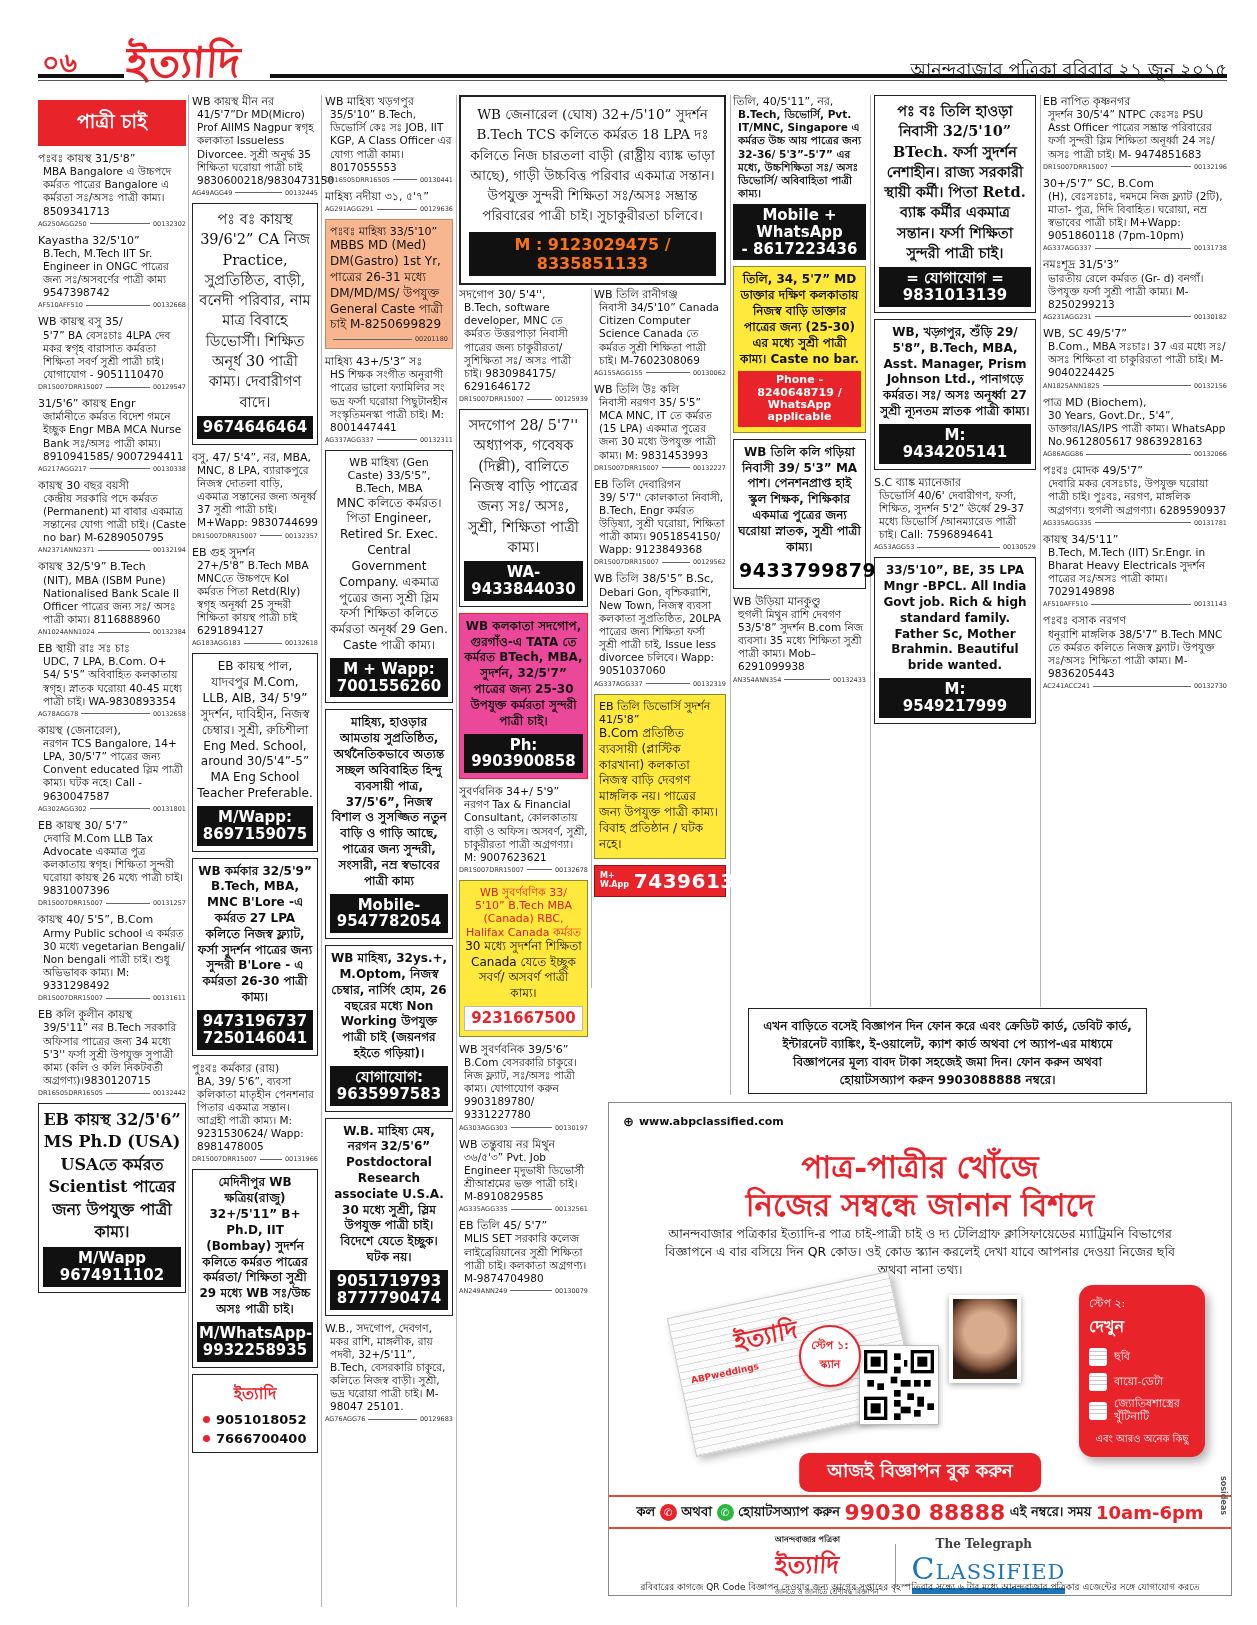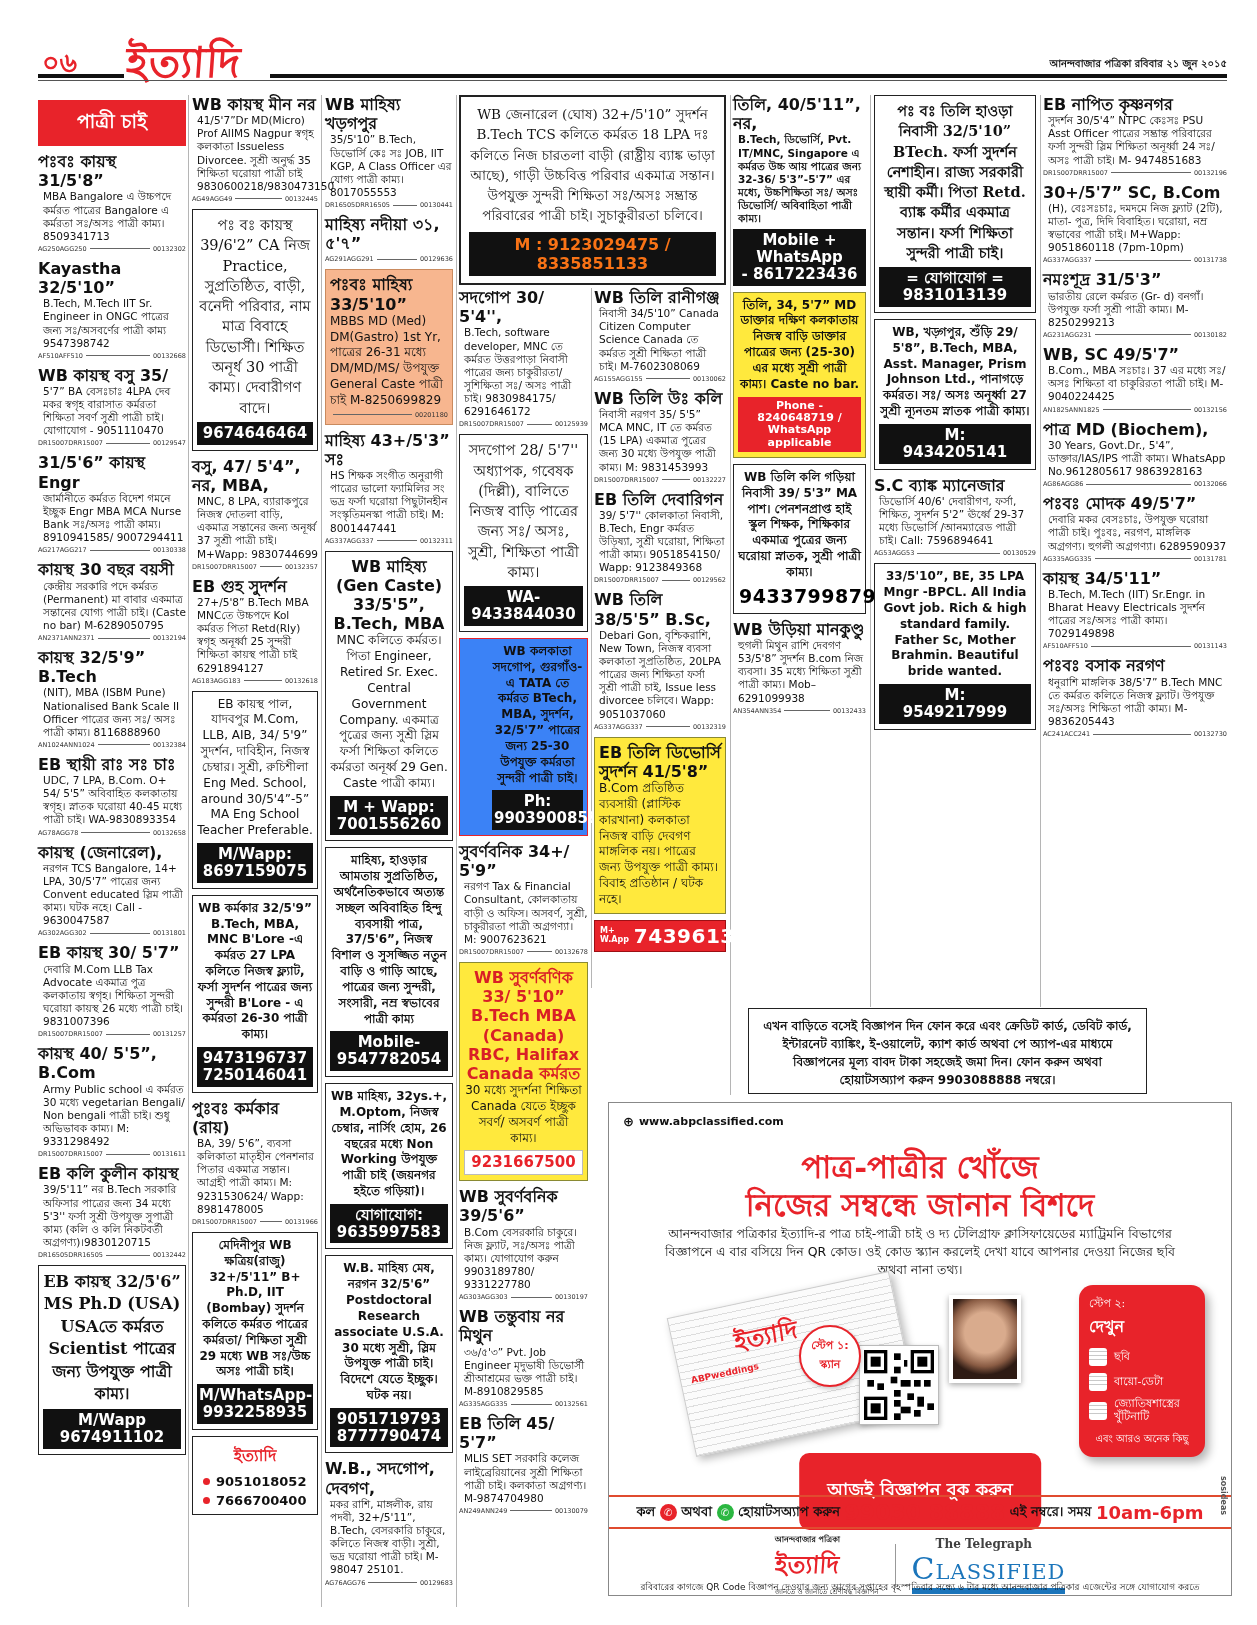--- a/index.html
+++ b/index.html
@@ -2,21 +2,21 @@
 <html><head>
 <meta charset="utf-8">
 <style>
   html,body{margin:0;padding:0;background:#e9e9e9;}
   .page{position:relative;width:1257px;height:1625px;background:#ffffff;overflow:hidden;
         font-family:"DejaVu Sans",sans-serif;color:#111;}
   
   .pageno{position:absolute;left:42px;top:42px;font-size:27px;font-weight:bold;color:#e8232a;font-family:"DejaVu Serif",serif;}
   .masthead{position:absolute;left:126px;top:30px;font-size:42px;font-weight:bold;color:#e8232a;
             font-family:"DejaVu Serif",serif;transform:skewX(-4deg);letter-spacing:1px;}
-  .dateline{position:absolute;right:30px;top:56px;font-size:10px;font-weight:bold;color:#111;}
+  .dateline{position:absolute;right:30px;top:56px;font-size:18px;font-weight:normal;color:#111;}
   .rule-a{position:absolute;left:38px;top:74px;width:86px;height:4px;background:#111;}
   .rule-b{position:absolute;left:270px;top:74px;width:957px;height:4px;background:#111;}
   .rule-c{position:absolute;left:38px;top:80px;width:1189px;height:1px;background:#555;}
   .section-head{position:absolute;left:38px;top:100px;width:148px;background:#e8232a;color:#fff;
                 font-size:19px;font-weight:bold;text-align:center;padding:7px 0;box-sizing:border-box;}
   
   .col{position:absolute;top:95px;}
   #col1{left:38px;width:148px;top:152px;}
   #col2{left:192px;width:126px;}
   #col3{left:325px;width:128px;}
@@ -25,39 +25,39 @@
   #col6{left:733px;width:133px;}
   #col7{left:874px;width:162px;}
   #col8{left:1043px;width:184px;}
   .vdiv{position:absolute;width:1px;background:#b5b5b5;}
   #d1{left:188px;top:95px;height:1512px;} #d2{left:321px;top:95px;height:1512px;}
   #d3{left:456px;top:95px;height:1512px;} #d4{left:591px;top:288px;height:700px;}
   #d5{left:730px;top:95px;height:1000px;} #d6{left:870px;top:95px;height:912px;}
   #d7{left:1040px;top:95px;height:912px;}
   
   .ad{margin-bottom:6px;}
-  .lead{font-weight:bold;font-size:16px;line-height:1.2;}
+  .lead{font-weight:normal;font-size:11px;line-height:1.2;}
   .lead-red{color:#d91f26;}
   .abody{font-size:10.5px;line-height:1.25;padding-left:5px;}
   .box{border:1.5px solid #222;padding:5px 4px;}
   .box .abody{padding-left:0;font-size:12px;line-height:1.32;}
   .box.big .abody{font-size:14.5px;line-height:1.4;font-family:"DejaVu Serif",serif;}
   #col1 .box.big .abody{font-size:16px;font-weight:bold;}
   .ctr .abody,.ctr .lead{text-align:center;}
   .bold .abody{font-weight:bold;}
   .fbar{background:#111;color:#fff;font-weight:bold;text-align:center;font-size:15px;
         line-height:1.12;padding:3px 2px;margin-top:4px;}
   .fbar.red{background:#e8232a;font-size:11px;}
   .fbar.white{background:#fff;color:#e8232a;font-size:15px;border:1px solid #bbb;}
   .fbar.big{background:none;color:#000;font-size:19px;letter-spacing:.5px;padding:1px;}
   .coderow{display:flex;align-items:center;gap:3px;font-size:6.5px;color:#333;margin-top:2px;}
   .coderow .rl{flex:1;border-top:1px solid #666;height:0;}
   .bg-orange{background:#f7b68f;border-color:#c98a5e;}
   .bg-yellow{background:#ffe93d;border-color:#8a8a33;}
-  .bg-cream{background:#3b82f6;border:1.5px solid #e8232a;padding-left:32px;}
+  .bg-cream{background:#ec4899;border:1.5px solid #e8232a;}
   .mini{padding:6px;}
   .mini-title{color:#e8232a;font-weight:bold;text-align:center;font-size:16px;font-family:"DejaVu Serif",serif;}
   .mini-row{font-size:13px;font-weight:bold;margin-top:4px;display:flex;align-items:center;}
   .bullet{display:inline-block;width:7px;height:7px;border-radius:50%;background:#e8232a;margin:0 6px 0 4px;}
   .redphone{display:flex;align-items:center;background:#e8232a;color:#fff;border:1.5px solid #9d0f14;
             padding:3px 5px;gap:5px;}
   .redphone .lbl{font-size:8px;line-height:1.1;font-weight:bold;width:32px;}
   .redphone .num{font-size:20px;font-weight:bold;letter-spacing:.5px;}
   
   .wide-ad{position:absolute;left:459px;top:95px;width:267px;border:2px solid #222;background:#fff;
@@ -91,21 +91,21 @@
   .woman{position:absolute;left:340px;top:192px;width:64px;height:80px;border:4px solid #fff;
          box-shadow:0 2px 6px rgba(0,0,0,.35);background:radial-gradient(circle at 50% 42%,#d9ab8d 0 36%,#8a5c44 60%,#2e1b14 75%);}
   .panel{position:absolute;left:470px;top:182px;width:126px;height:172px;background:#e8232a;border-radius:14px;
          color:#fff;padding:10px 10px 8px;box-sizing:border-box;box-shadow:4px 5px 10px rgba(0,0,0,.3);}
   .panel-t1{font-size:11px;} .panel-t2{font-size:16px;font-weight:bold;margin-bottom:4px;}
   .panel-item{display:flex;align-items:center;gap:7px;margin-top:7px;font-size:11px;line-height:1.15;}
   .picon{flex:0 0 auto;width:18px;height:18px;background:#fff;border-radius:3px;
          background-image:linear-gradient(#fff 0 3px,#c9c9c9 3px 4px,#fff 4px 7px,#c9c9c9 7px 8px,#fff 8px 11px,#c9c9c9 11px 12px,#fff 12px 100%);}
   .panel-more{margin-top:8px;font-size:10px;text-align:center;}
   .cta{position:absolute;left:50%;transform:translateX(-50%);top:350px;background:#e8232a;color:#fff;
-       font-size:18px;font-weight:bold;padding:23px 28px;border-radius:10px;white-space:nowrap;}
+       font-size:18px;font-weight:bold;padding:4px 28px;border-radius:10px;white-space:nowrap;}
   .hr-red1{position:absolute;top:392px;left:0;right:0;border-top:2px solid #e04b2f;}
   .hr-red2{position:absolute;top:424px;left:0;right:0;border-top:2px solid #e04b2f;}
   .contact{position:absolute;top:397px;width:100%;text-align:center;font-size:13px;font-weight:bold;}
   .contact .num{color:#e8232a;font-size:22px;vertical-align:middle;}
   .contact .hrs{color:#e8232a;font-size:18px;vertical-align:middle;}
   .cicon{display:inline-block;width:17px;height:17px;border-radius:50%;color:#fff;font-size:10px;line-height:17px;
          text-align:center;vertical-align:middle;}
   .cicon.call{background:#e8232a;} .cicon.wa{background:#2bb741;}
   .logos{position:absolute;top:430px;width:100%;display:flex;justify-content:center;gap:16px;align-items:center;}
   .logo-abp{}

